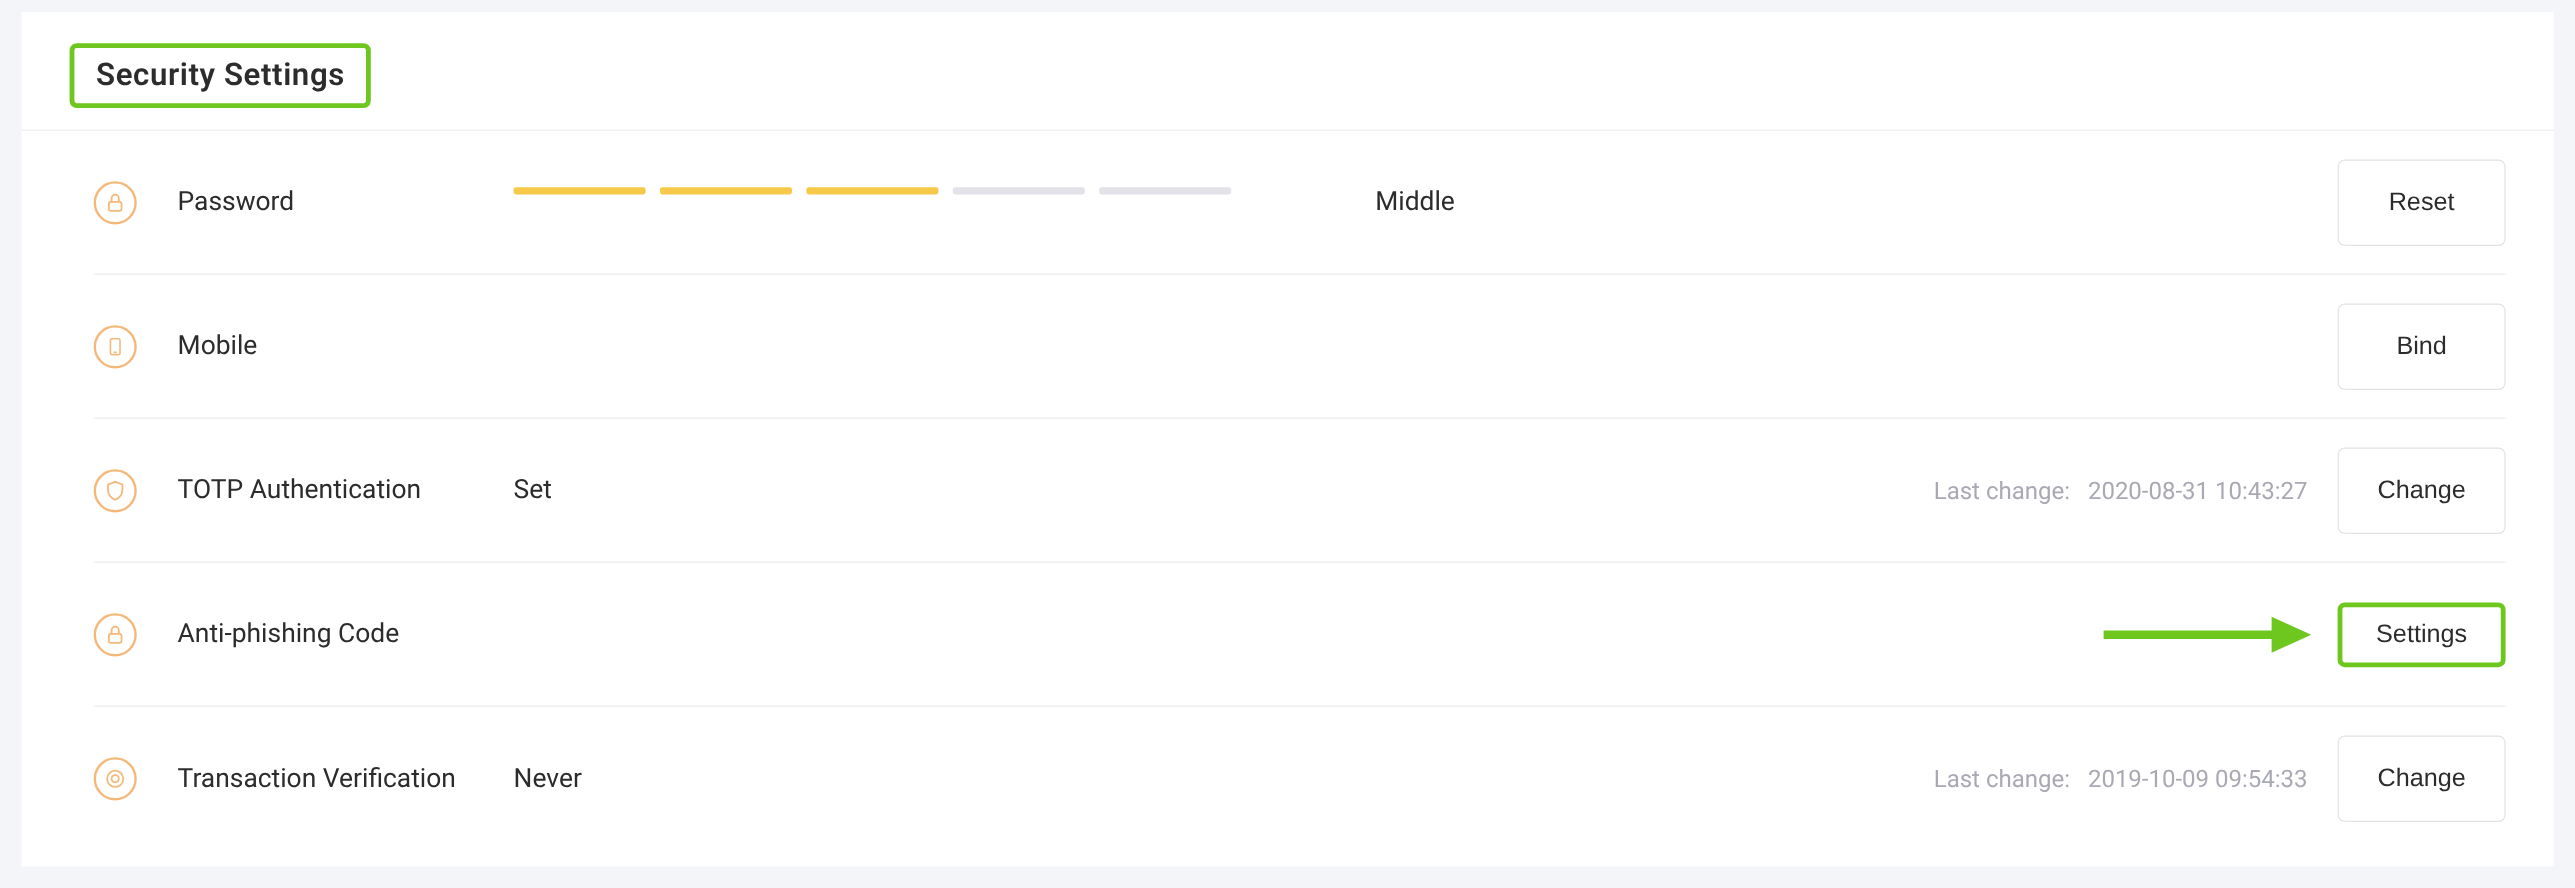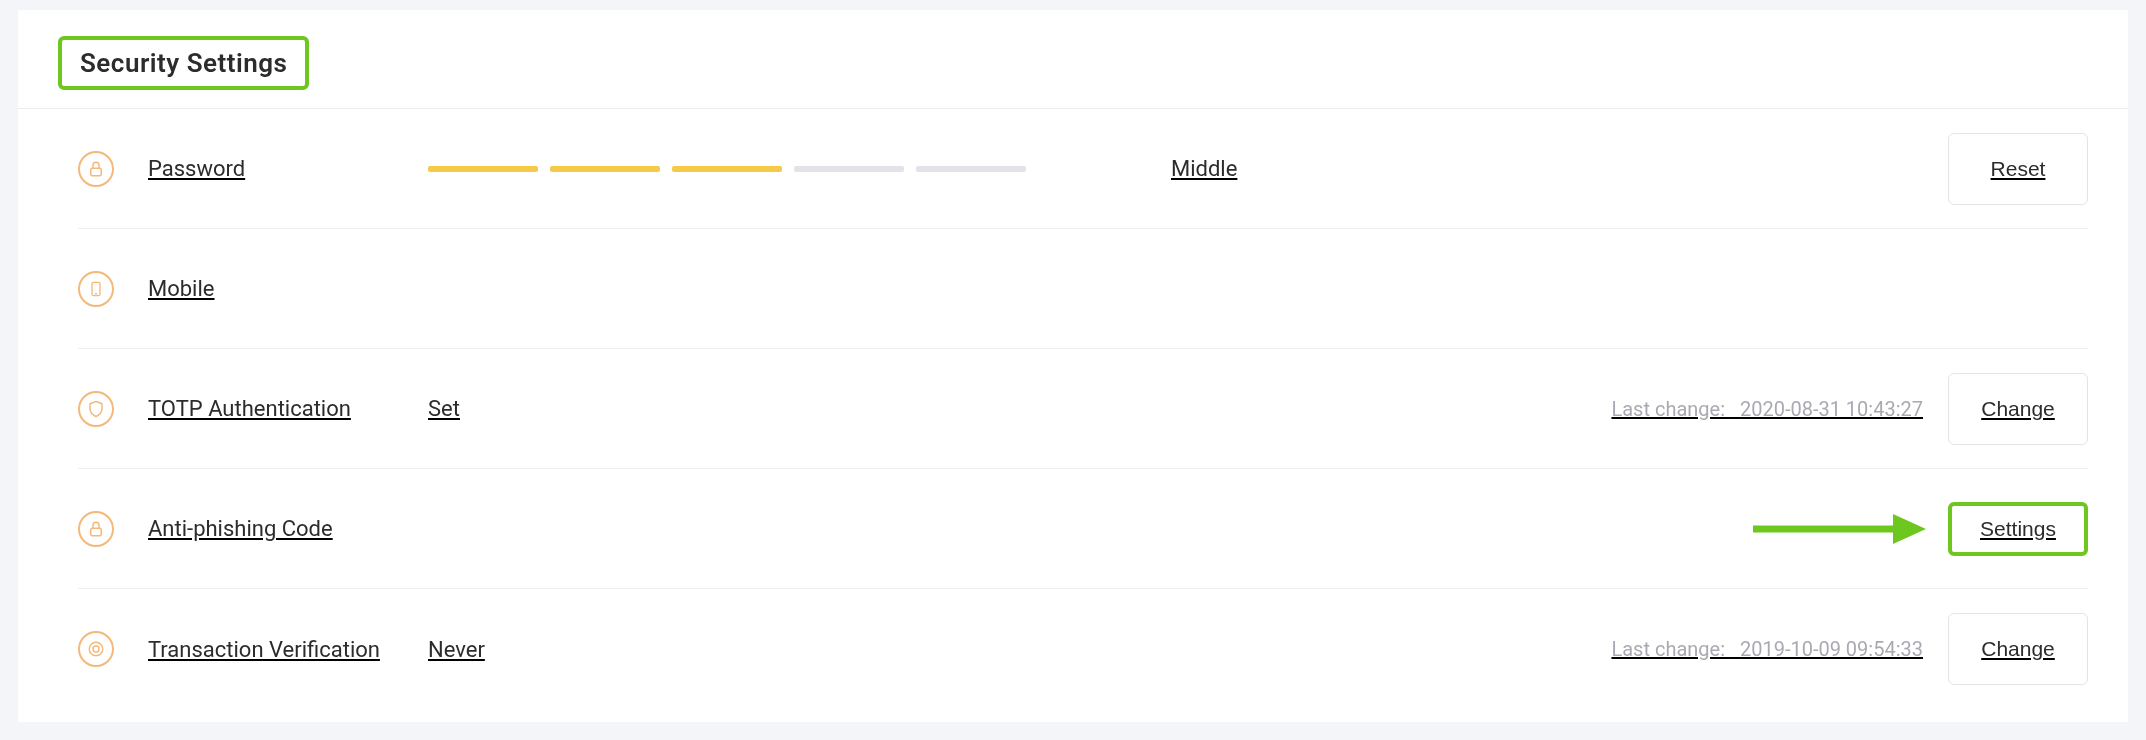--- a/index.html
+++ b/index.html
@@ -38,21 +38,21 @@
   }
   .tab.secondary {
     font-size: 22px;
     color: #555;
     border: 1px solid #e5e5e8;
     border-radius: 6px;
     padding: 12px 24px;
     display: flex;
     align-items: center;
   }
-  .row-container { padding: 0 40px 0 60px; text-decoration: underline; }
+  .row-container { padding: 0 40px 0 60px; }
   .row {
     display: flex;
     align-items: center;
     min-height: 120px;
     border-bottom: 1px solid #eeeeee;
   }
   .row:last-child { border-bottom: none; }
   .icon-wrap {
     width: 36px;
     height: 36px;
@@ -67,22 +67,20 @@
   .icon-wrap svg { display: block; }
   .row-label {
     font-size: 22px;
     color: #2c2c2c;
     width: 280px;
     flex-shrink: 0;
   }
   .row-value-area {
     flex: 1;
     display: flex;
-    align-items: center;
-    gap: 25px;
   }
   .strength-bars {
     display: flex;
     gap: 12px;
     margin-right: 120px;
   }
   .strength-bar {
     width: 110px;
     height: 6px;
     background: #e2e2e8;
@@ -153,20 +151,21 @@
 
     <div class="row">
       <span class="icon-wrap">
         <svg width="16" height="20" viewBox="0 0 24 24" fill="none" stroke="#f4b97a" stroke-width="2">
           <rect x="6" y="2" width="12" height="20" rx="2"></rect>
           <line x1="10" y1="19" x2="14" y2="19"></line>
         </svg>
       </span>
       <div class="row-label">Mobile</div>
       <div class="row-value-area"></div>
+      <button class="action-btn">Bind</button>
     </div>
 
     <div class="row">
       <span class="icon-wrap">
         <svg width="18" height="18" viewBox="0 0 24 24" fill="none" stroke="#f4b97a" stroke-width="2">
           <path d="M12 2l8 3v6c0 5-3.5 9-8 11-4.5-2-8-6-8-11V5l8-3z"></path>
         </svg>
       </span>
       <div class="row-label">TOTP Authentication</div>
       <div class="row-value-area">

